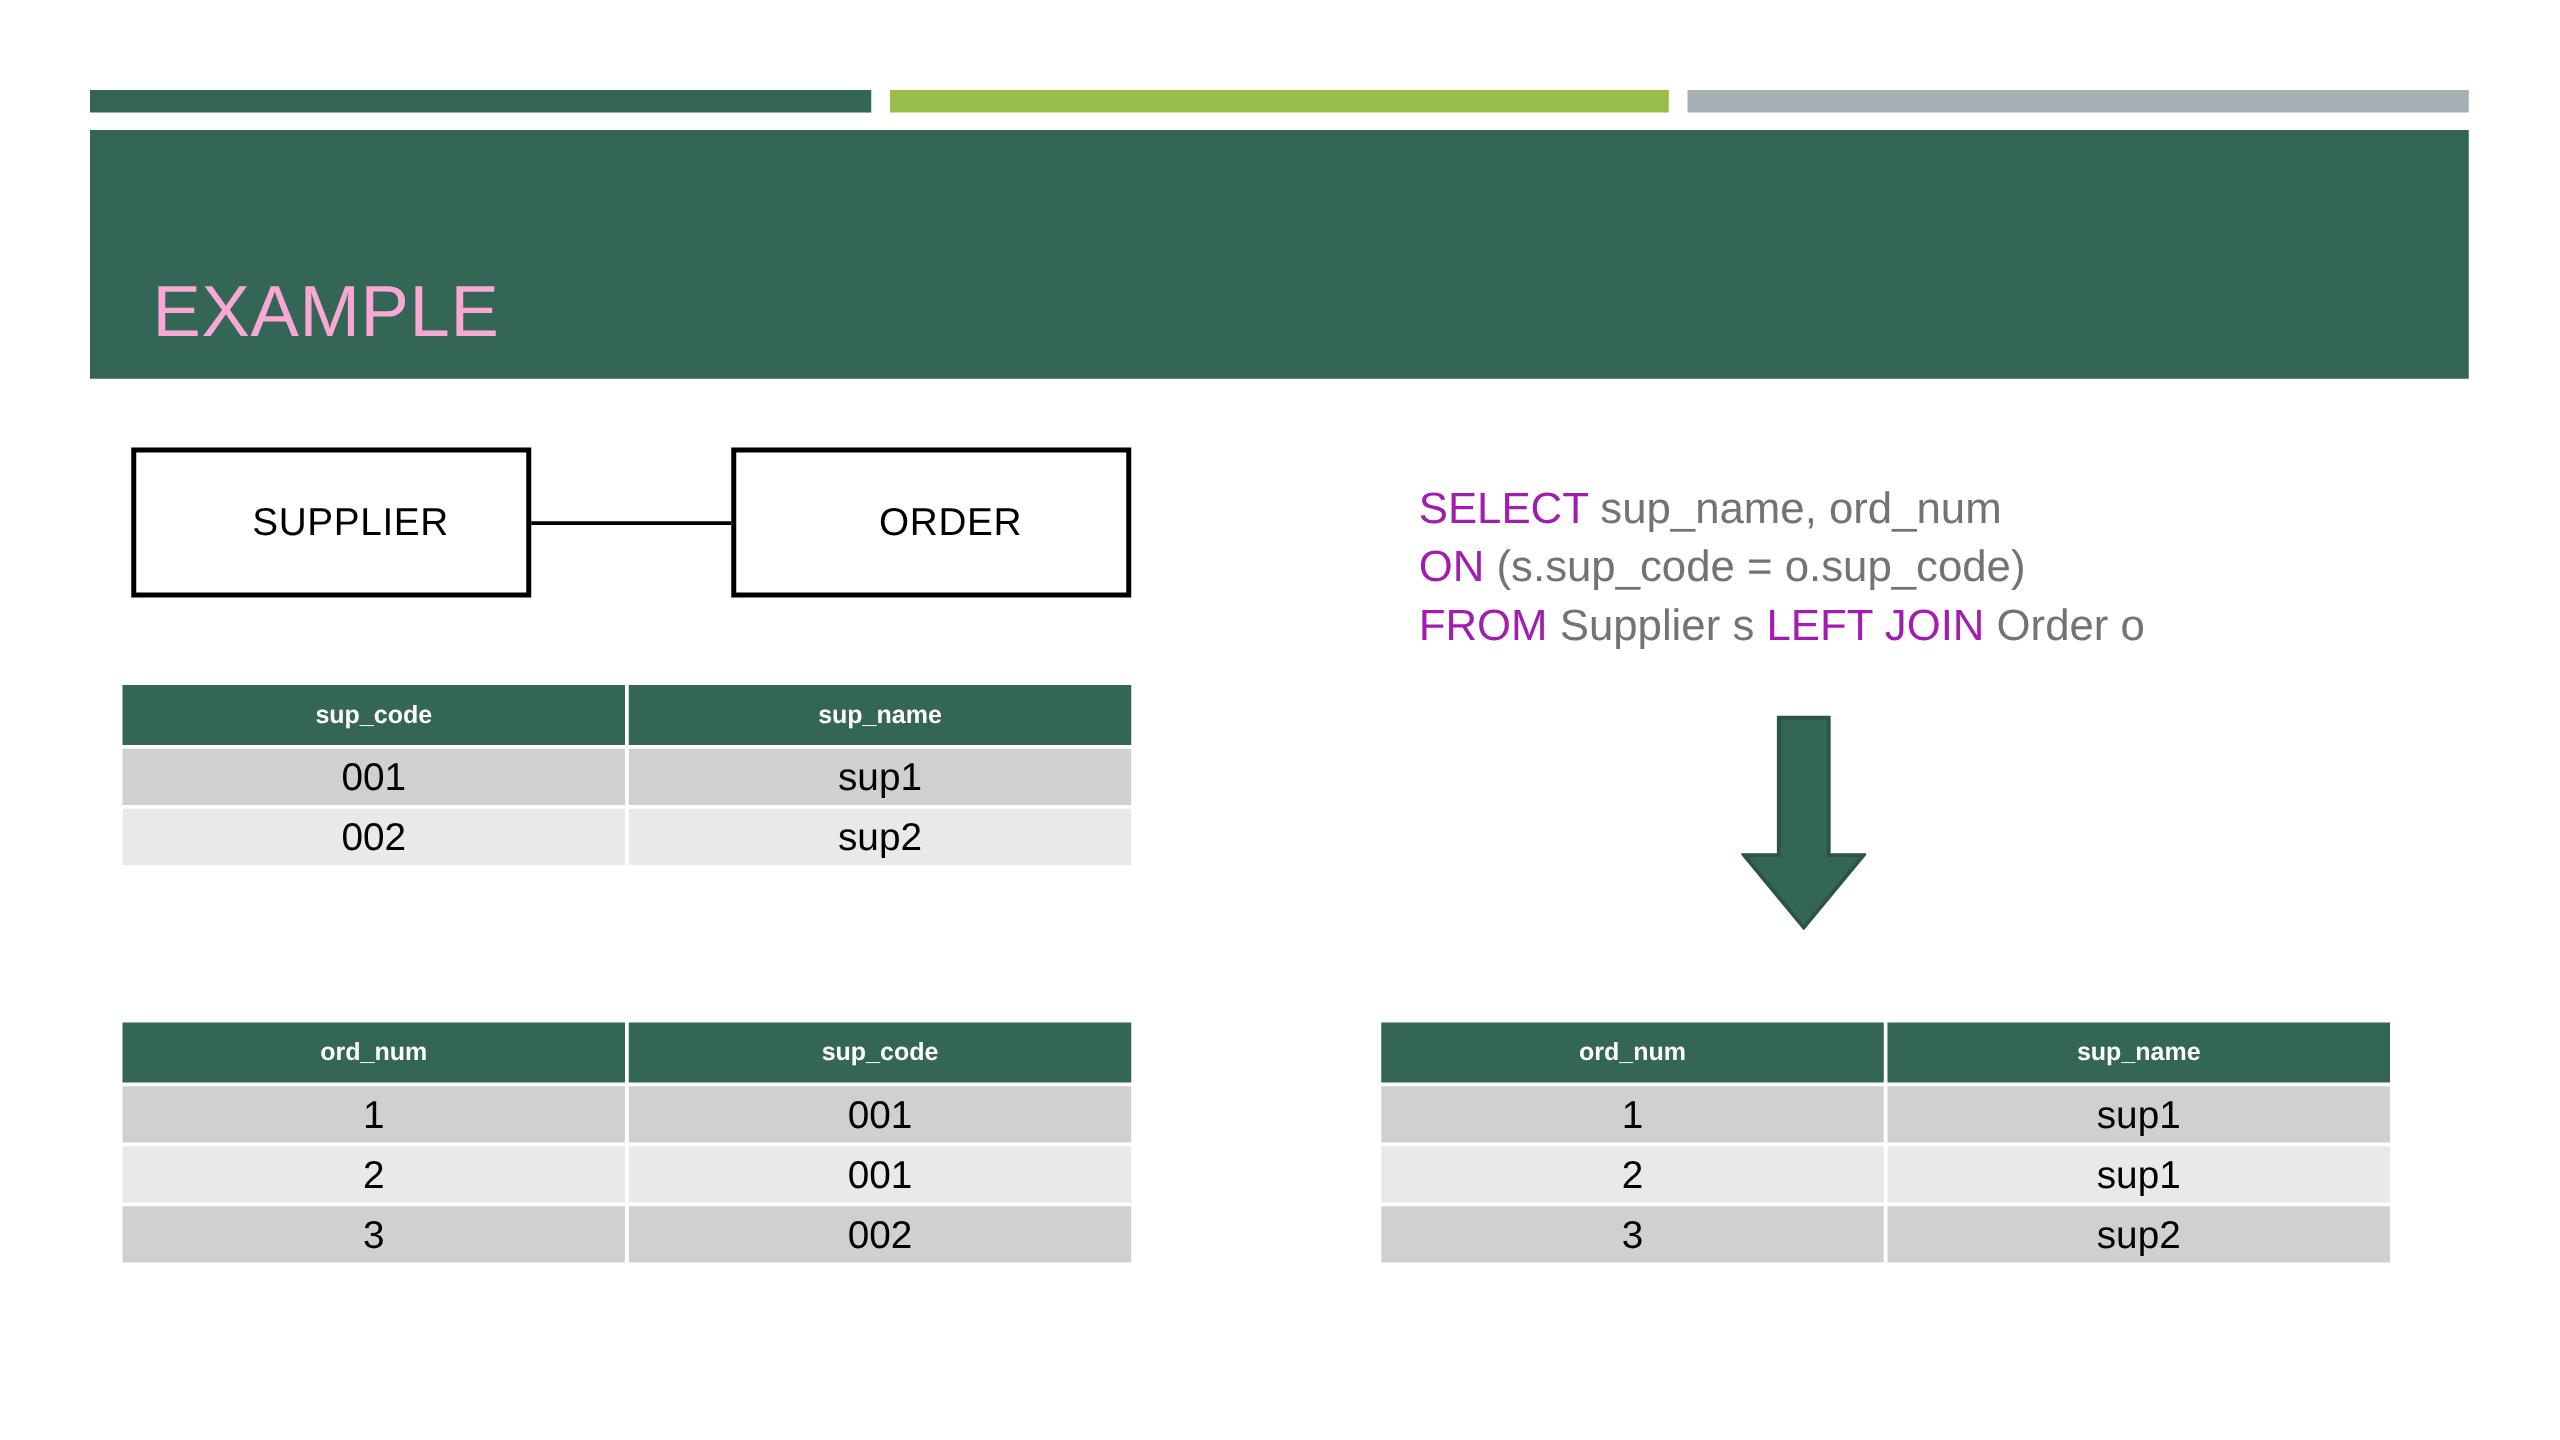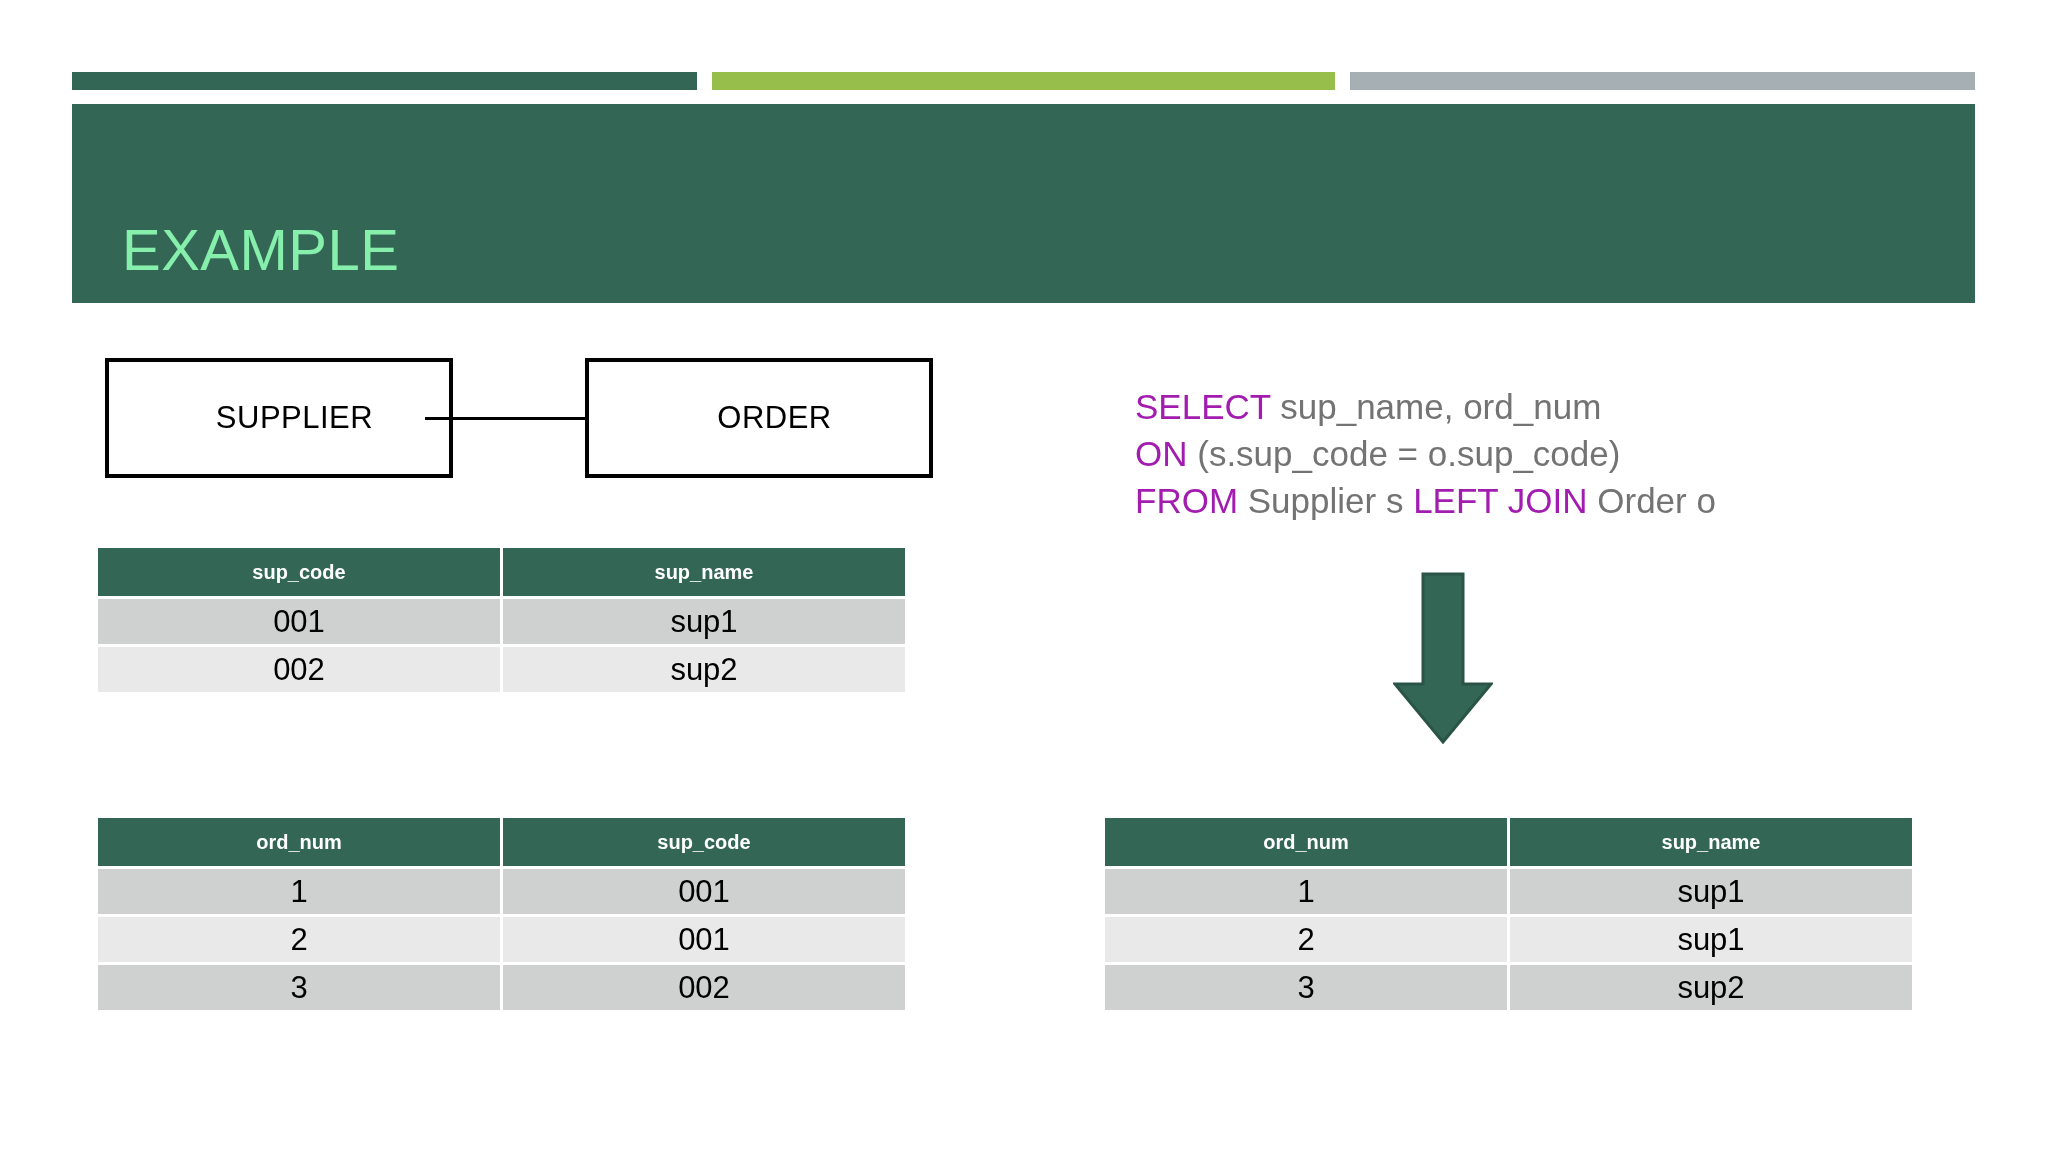--- a/index.html
+++ b/index.html
@@ -17,27 +17,27 @@
   #bar-green { left:712px;  width:623px; background:#97bd4a; }
   #bar-gray  { left:1350px; width:625px; background:#a6b0b4; }
 
   
   #title-banner {
     position:absolute; left:72px; top:104px; width:1903px; height:199px;
     background:#336655;
   }
   #page-title {
     position:absolute; left:50px; bottom:24px;
-    color:#86efac; font-size:58px; font-weight:400;
+    color:#f9a8d4; font-size:58px; font-weight:400;
     letter-spacing:0.5px; line-height:1.0;
   }
 
   
   .er-box {
-    position:absolute; top:358px; width:348px; height:120px;
+    position:absolute; top:358px; width:320px; height:120px;
     border:4px solid #000000; background:#ffffff;
     display:flex; align-items:center; justify-content:center;padding-left:31px;
   }
   #er-box-supplier { left:105px; }
   #er-box-order    { left:585px; }
   .er-label { font-size:31px; color:#000000; font-weight:400; letter-spacing:0.5px; }
   #er-connector {
     position:absolute; left:425px; top:417px; width:160px; height:3px;
     background:#000000;
   }

